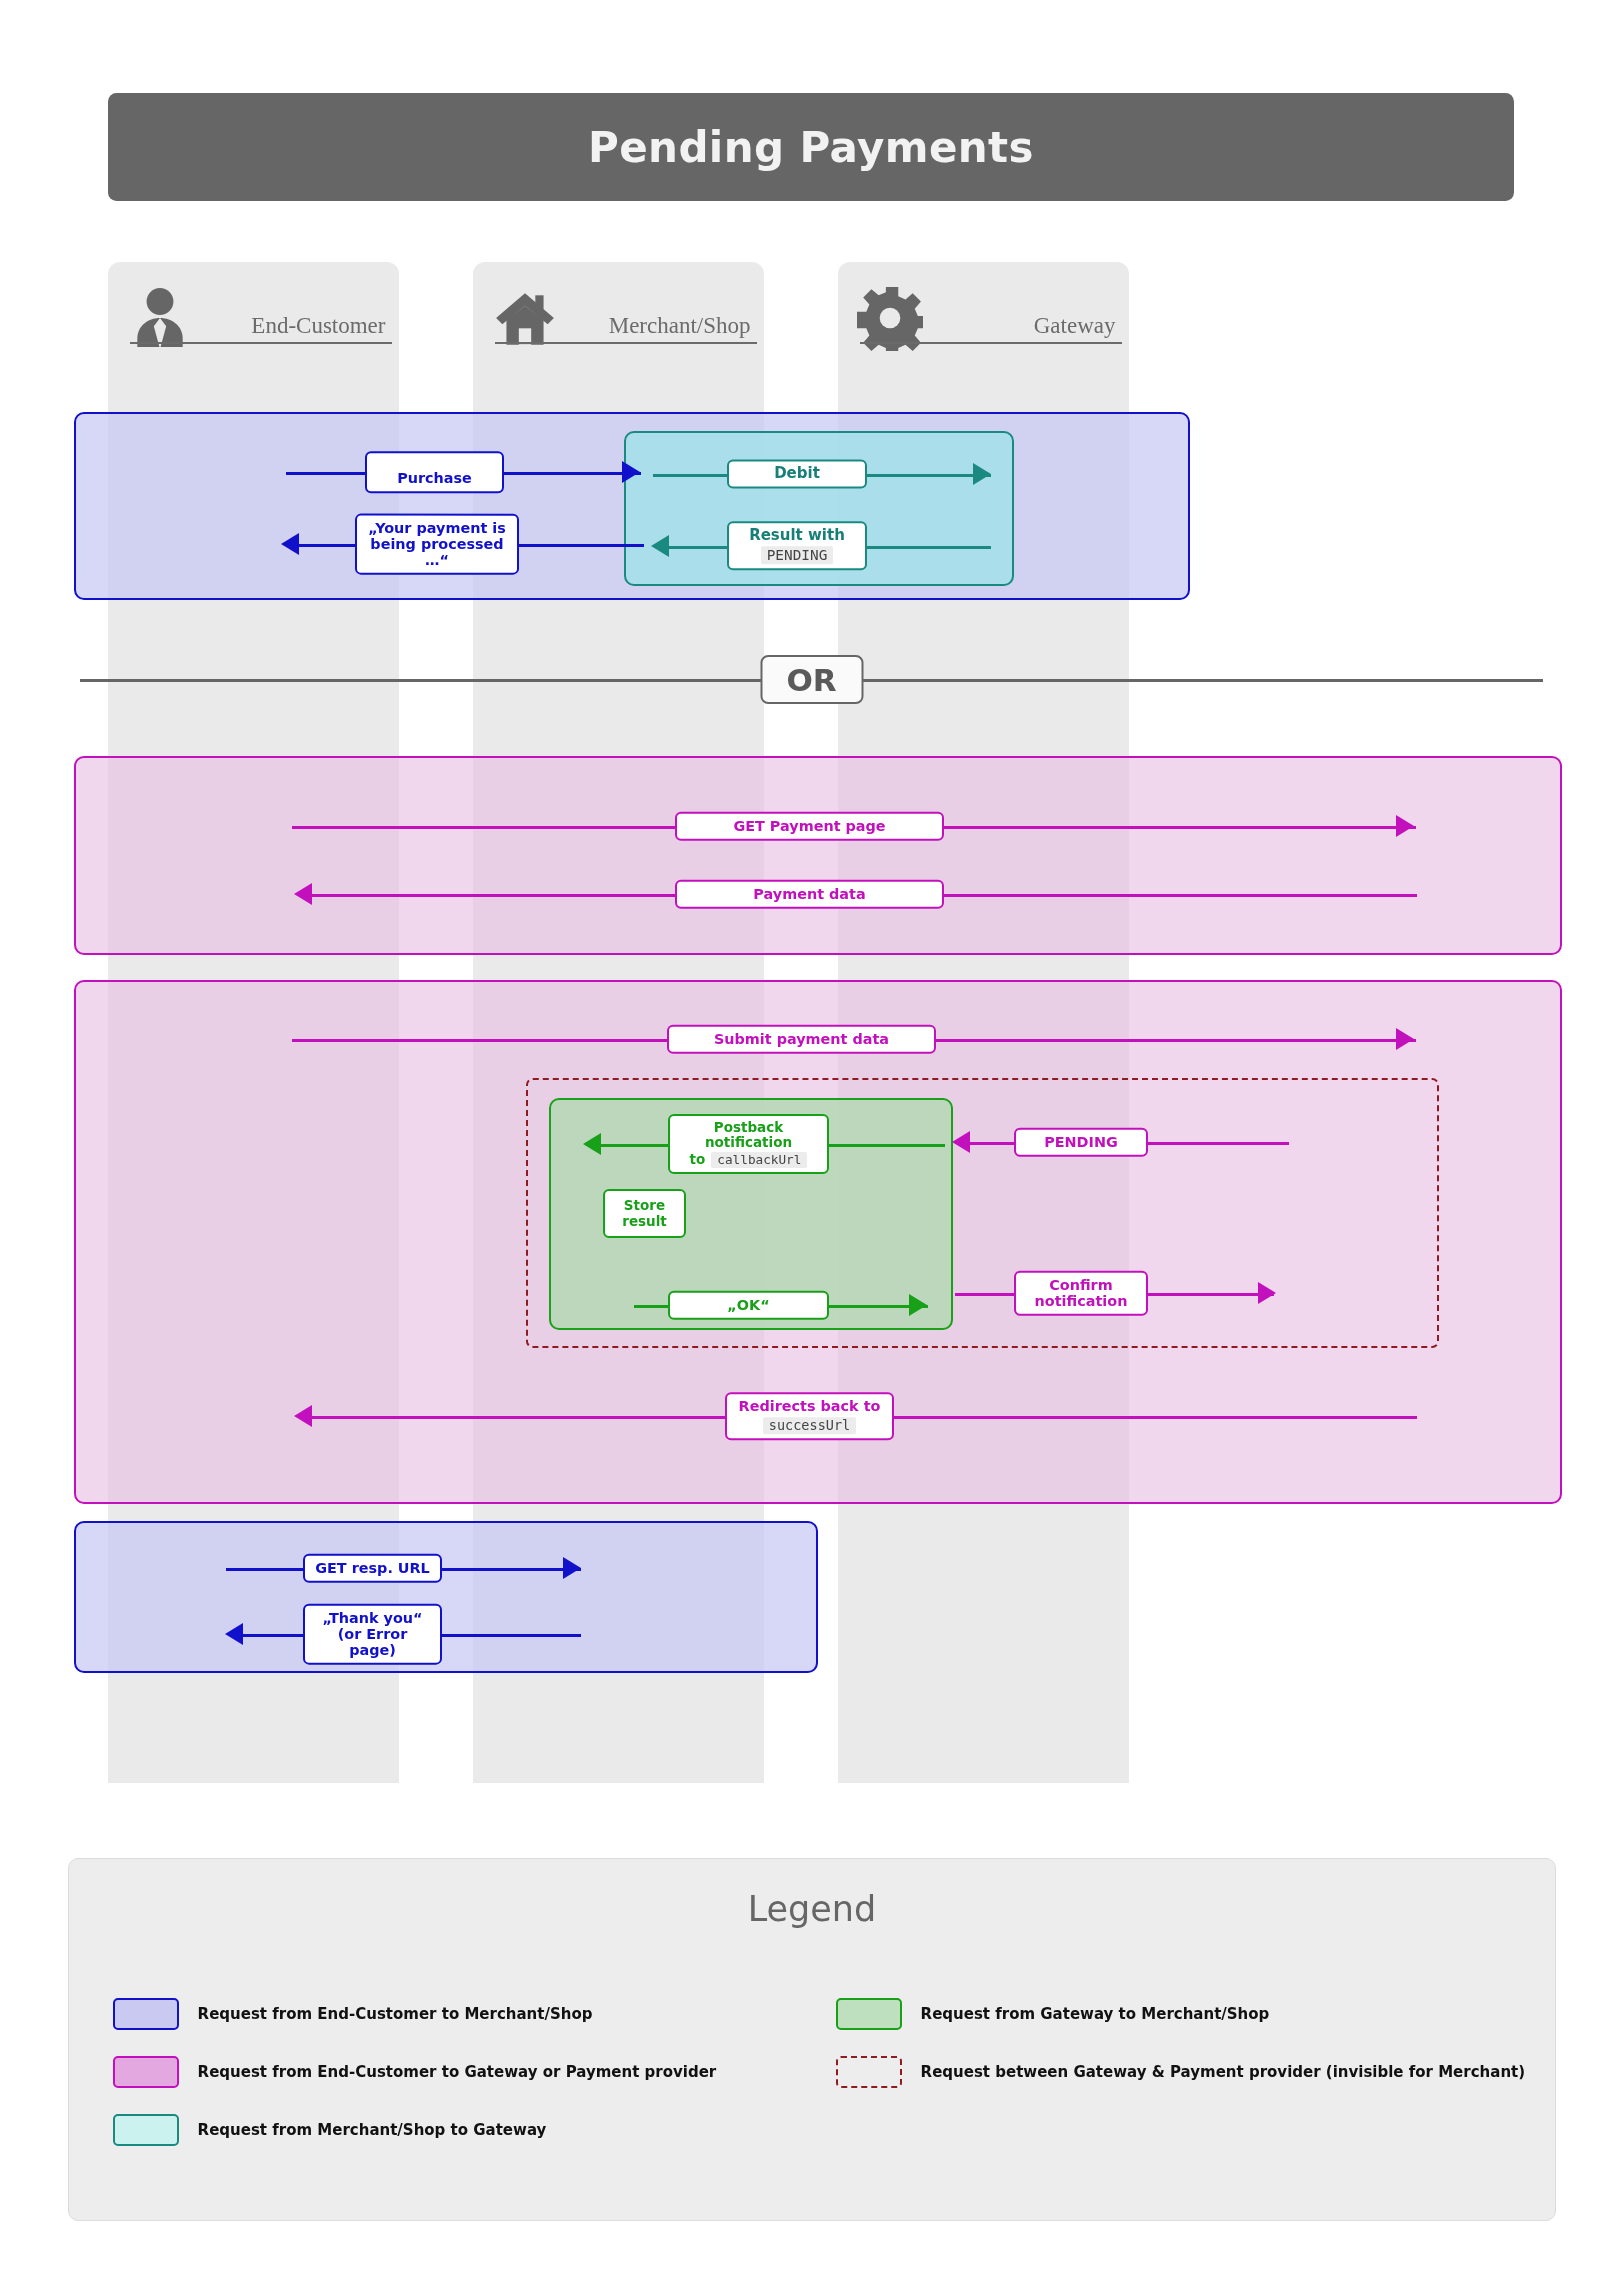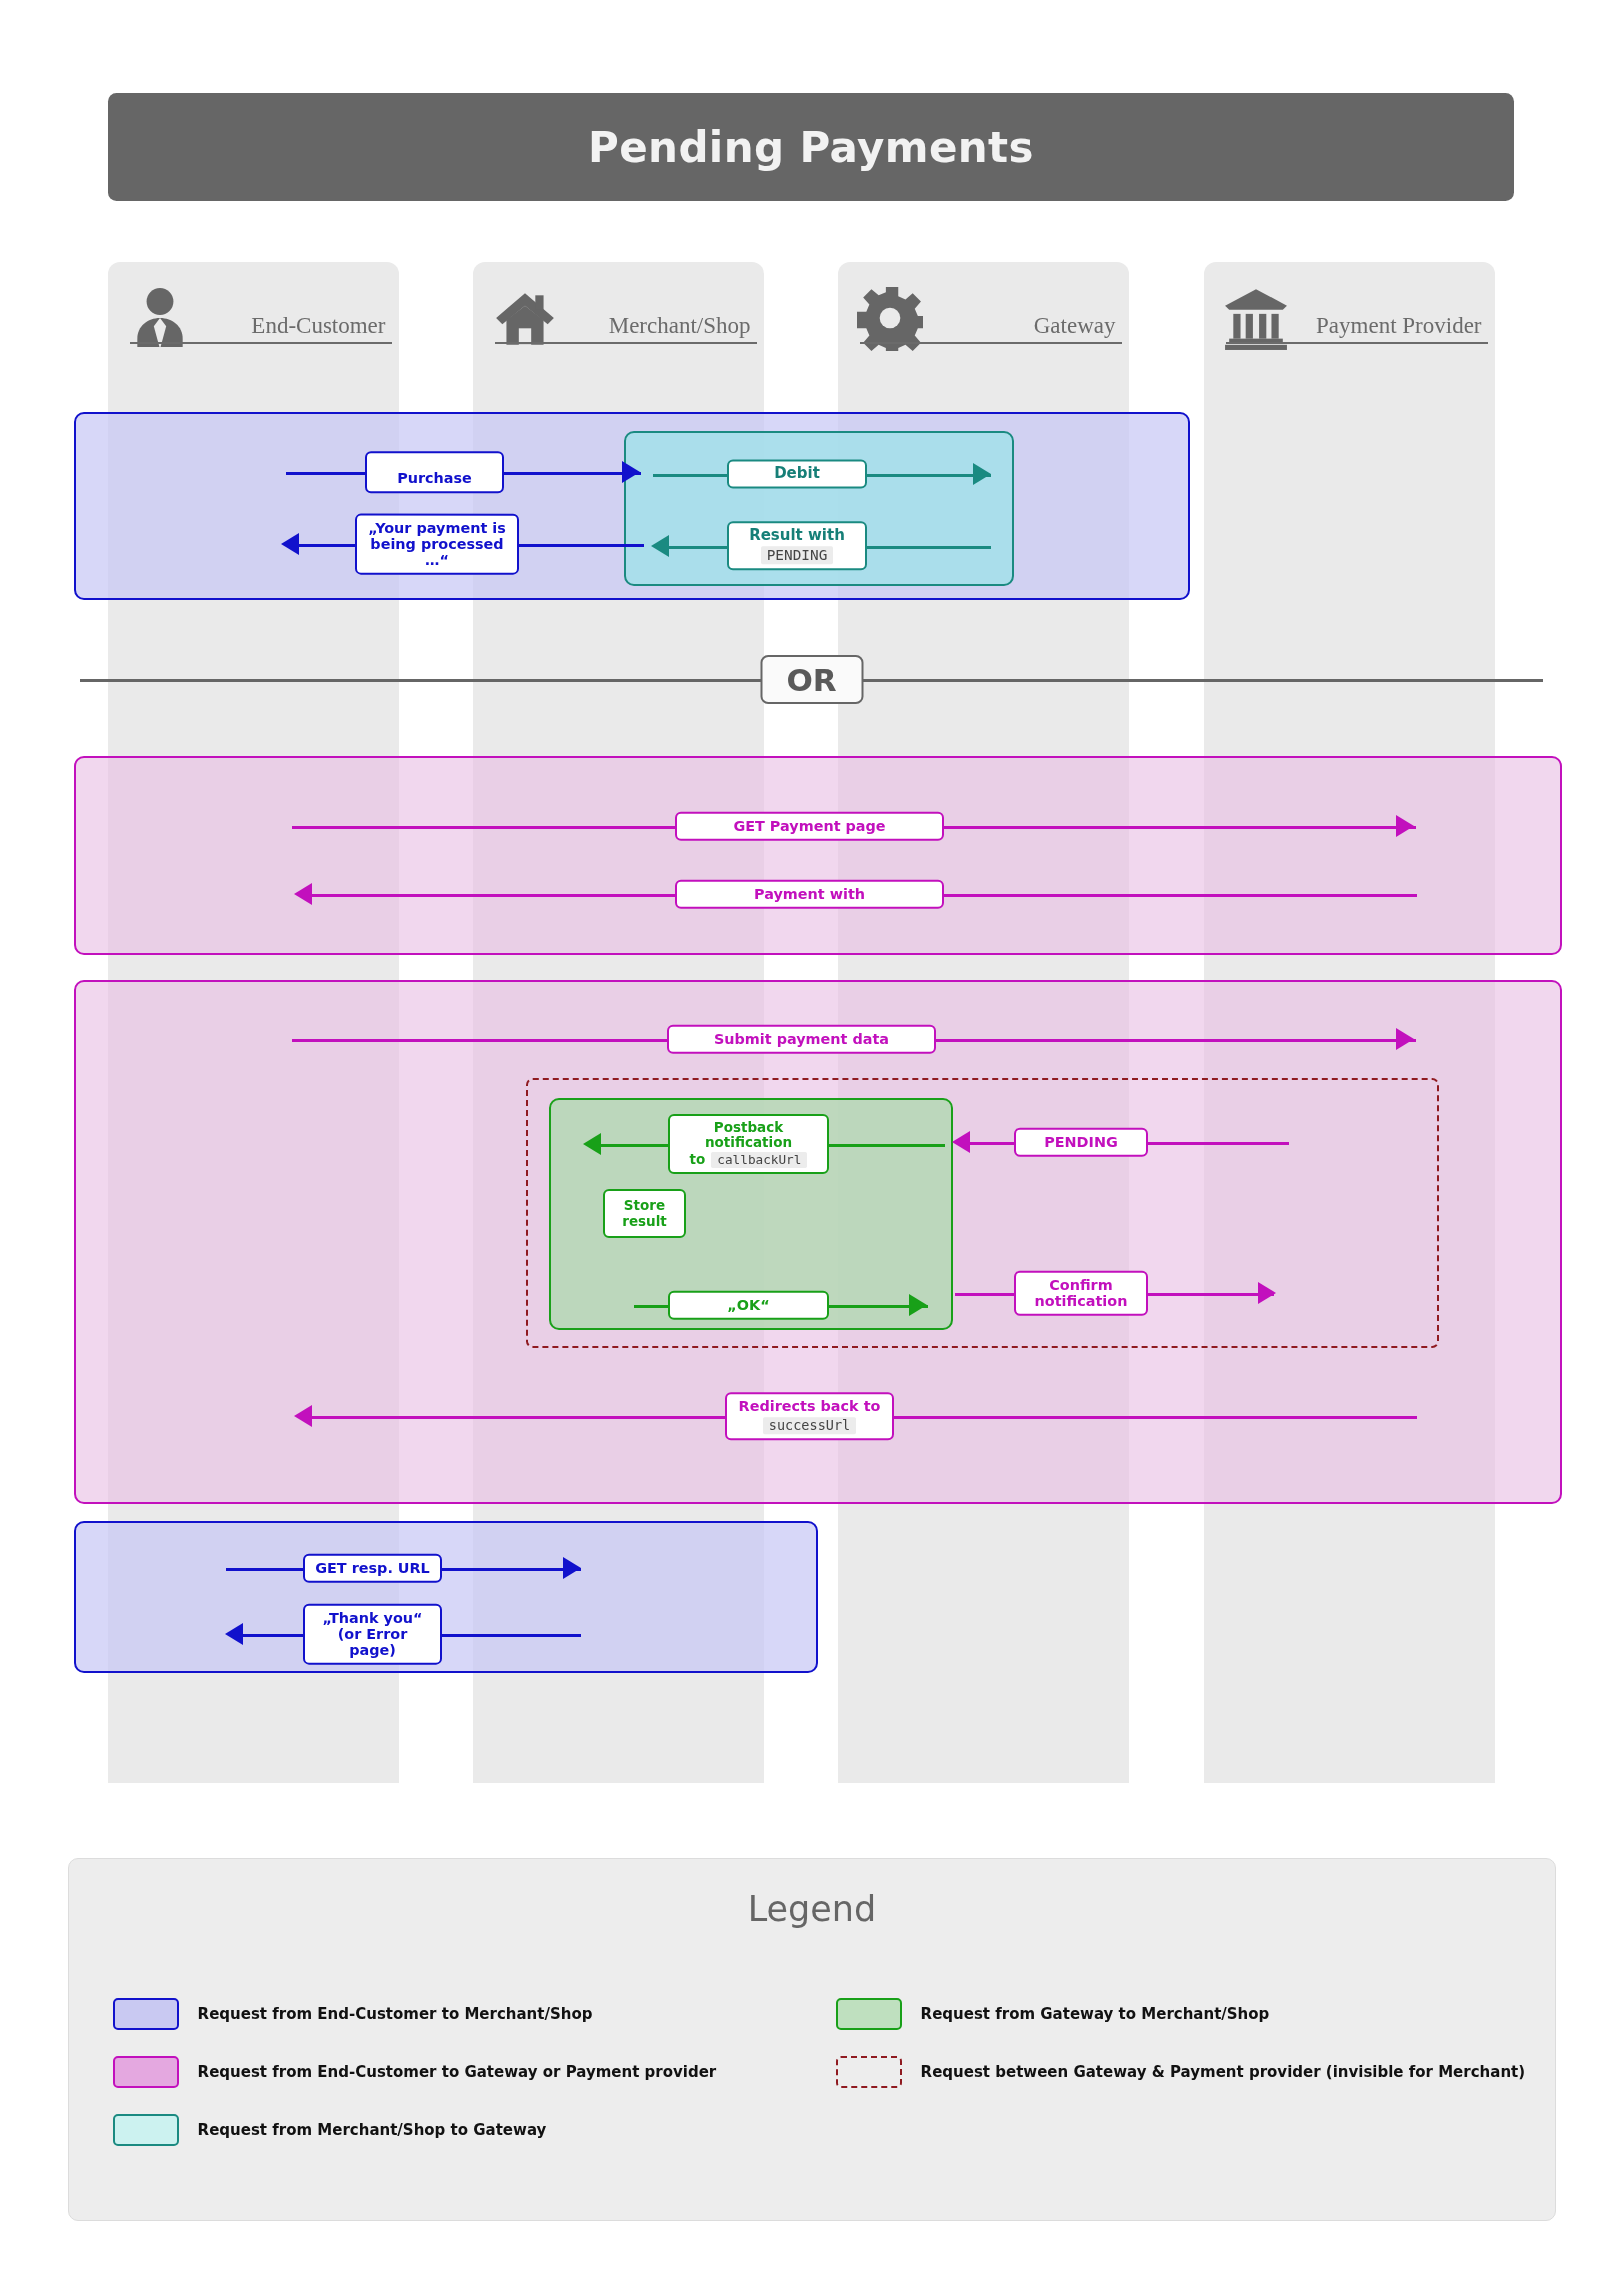--- a/index.html
+++ b/index.html
@@ -179,37 +179,20 @@
         <svg viewBox="0 0 64 64">
             <path d="M26 2h12v9l7 3 7-6 8 8-6 7 3 7h9v12h-9l-3 7 6 7-8 8-7-6-7 3v9H26v-9l-7-3-7 6-8-8 6-7-3-7H-2V26h9l3-7-6-7 8-8 7 6 7-3z" transform="translate(2,0)"></path>
             <circle cx="32" cy="32" r="10" fill="#eaeaea"></circle>
           </svg>
       </div>
       <div class="lane-rule"></div>
       <div class="lane-label">Gateway</div>
     </div>
   </div>
 
-  <div class="lane" id="lane-3">
-    <div class="lane-head">
-      <div class="lane-icon">
-        <svg viewBox="0 0 64 64">
-            <path d="M32 4 L62 20 L58 24 L6 24 L2 20 Z"></path>
-            <rect x="10" y="28" width="7" height="24"></rect>
-            <rect x="22" y="28" width="7" height="24"></rect>
-            <rect x="35" y="28" width="7" height="24"></rect>
-            <rect x="47" y="28" width="7" height="24"></rect>
-            <rect x="6" y="52" width="52" height="5"></rect>
-            <rect x="2" y="58" width="60" height="5"></rect>
-          </svg>
-      </div>
-      <div class="lane-rule"></div>
-      <div class="lane-label">Payment Provider</div>
-    </div>
-  </div>
 </div>
 
 <div class="block blue" style="left:74px; top:412px; width:1116px; height:188px;">
 
   <div class="inner teal" style="left:548px; top:17px; width:390px; height:155px;">
 
     <div class="row c-teal" style="left:0; top:41px; width:390px;">
       <div class="line" style="left:27px; width:338px;"></div>
       <div class="arrow arr-r" style="left:347px;"></div>
       <div class="lbl" style="left:101px; width:140px;">
@@ -257,21 +240,21 @@
     <div class="arrow arr-r" style="left:1320px;"></div>
     <div class="lbl" style="left:599px; width:269px;">
       <span style="font-size:14.4px;">GET Payment page</span>
     </div>
   </div>
 
   <div class="row c-mag" style="left:0; top:136px; width:1488px;">
     <div class="line" style="left:227px; width:1114px;"></div>
     <div class="arrow arr-l" style="left:218px;"></div>
     <div class="lbl" style="left:599px; width:269px;">
-      <span style="font-size:14.4px;">Payment with</span>
+      <span style="font-size:14.4px;">Payment data</span>
     </div>
   </div>
 </div>
 
 <div class="block magenta" style="left:74px; top:980px; width:1488px; height:524px;">
 
   <div class="row c-mag" style="left:0; top:57px; width:1488px;">
     <div class="line" style="left:216px; width:1124px;"></div>
     <div class="arrow arr-r" style="left:1320px;"></div>
     <div class="lbl" style="left:591px; width:269px;">

